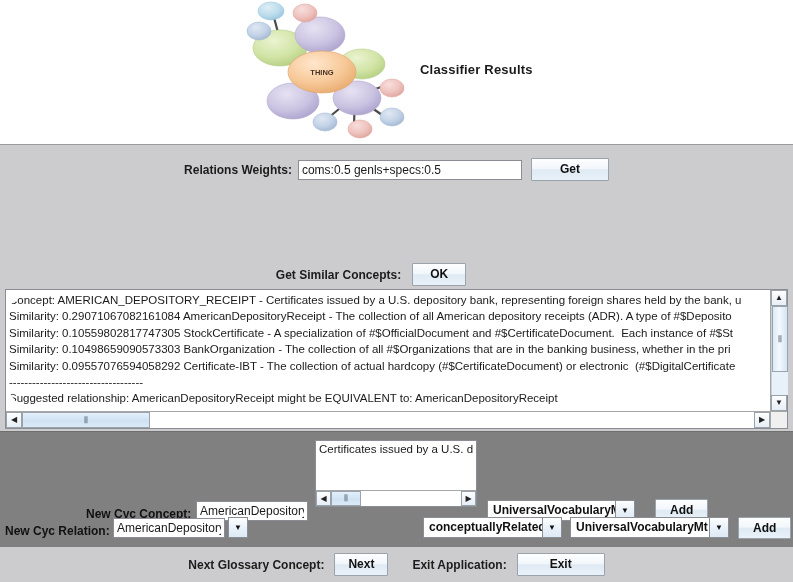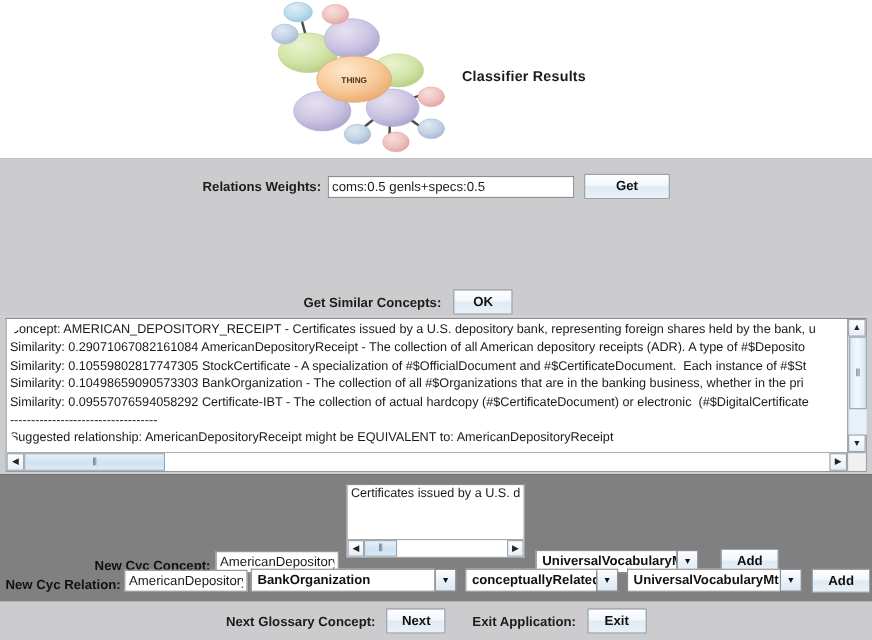--- a/index.html
+++ b/index.html
@@ -328,21 +328,21 @@
   
   .footer {
     position: relative;
     height: 35px;
     background: #ccccce;
     display: flex;
     align-items: center;
     justify-content: center;
   }
   #next-button { margin-left: 10px; margin-right: 24px; padding: 0 13px; }
-  #exit-button { margin-left: 10px; padding: 0 15px; }
+  #exit-button { margin-left: 10px; padding: 0 32px; }
 </style>
 </head>
 <body>
 
 <div class="app">
 
   <div class="header">
     <svg class="graph-svg" width="210" height="144" viewBox="0 0 210 144">
       <defs>
         <radialGradient id="gOrange" cx="38%" cy="30%" r="75%">
@@ -496,21 +496,20 @@
 
       <button id="add-concept-button" class="btn sm">Add</button>
     </div>
 
     <div class="row-relation">
       <span id="relation-label" class="lbl">New Cyc Relation:</span>
 
       <input id="relation-name-field" class="tf" type="text" value="AmericanDepository" style="">
 
       <div id="target-combo" class="combo">
-        <div class="combo-value">BankOrganization</div>
         <div class="combo-arrow">
           <span>▼</span>
         </div>
       </div>
 
       <div id="predicate-combo" class="combo">
         <div class="combo-value">conceptuallyRelated</div>
         <div class="combo-arrow">
           <span>▼</span>
         </div>

